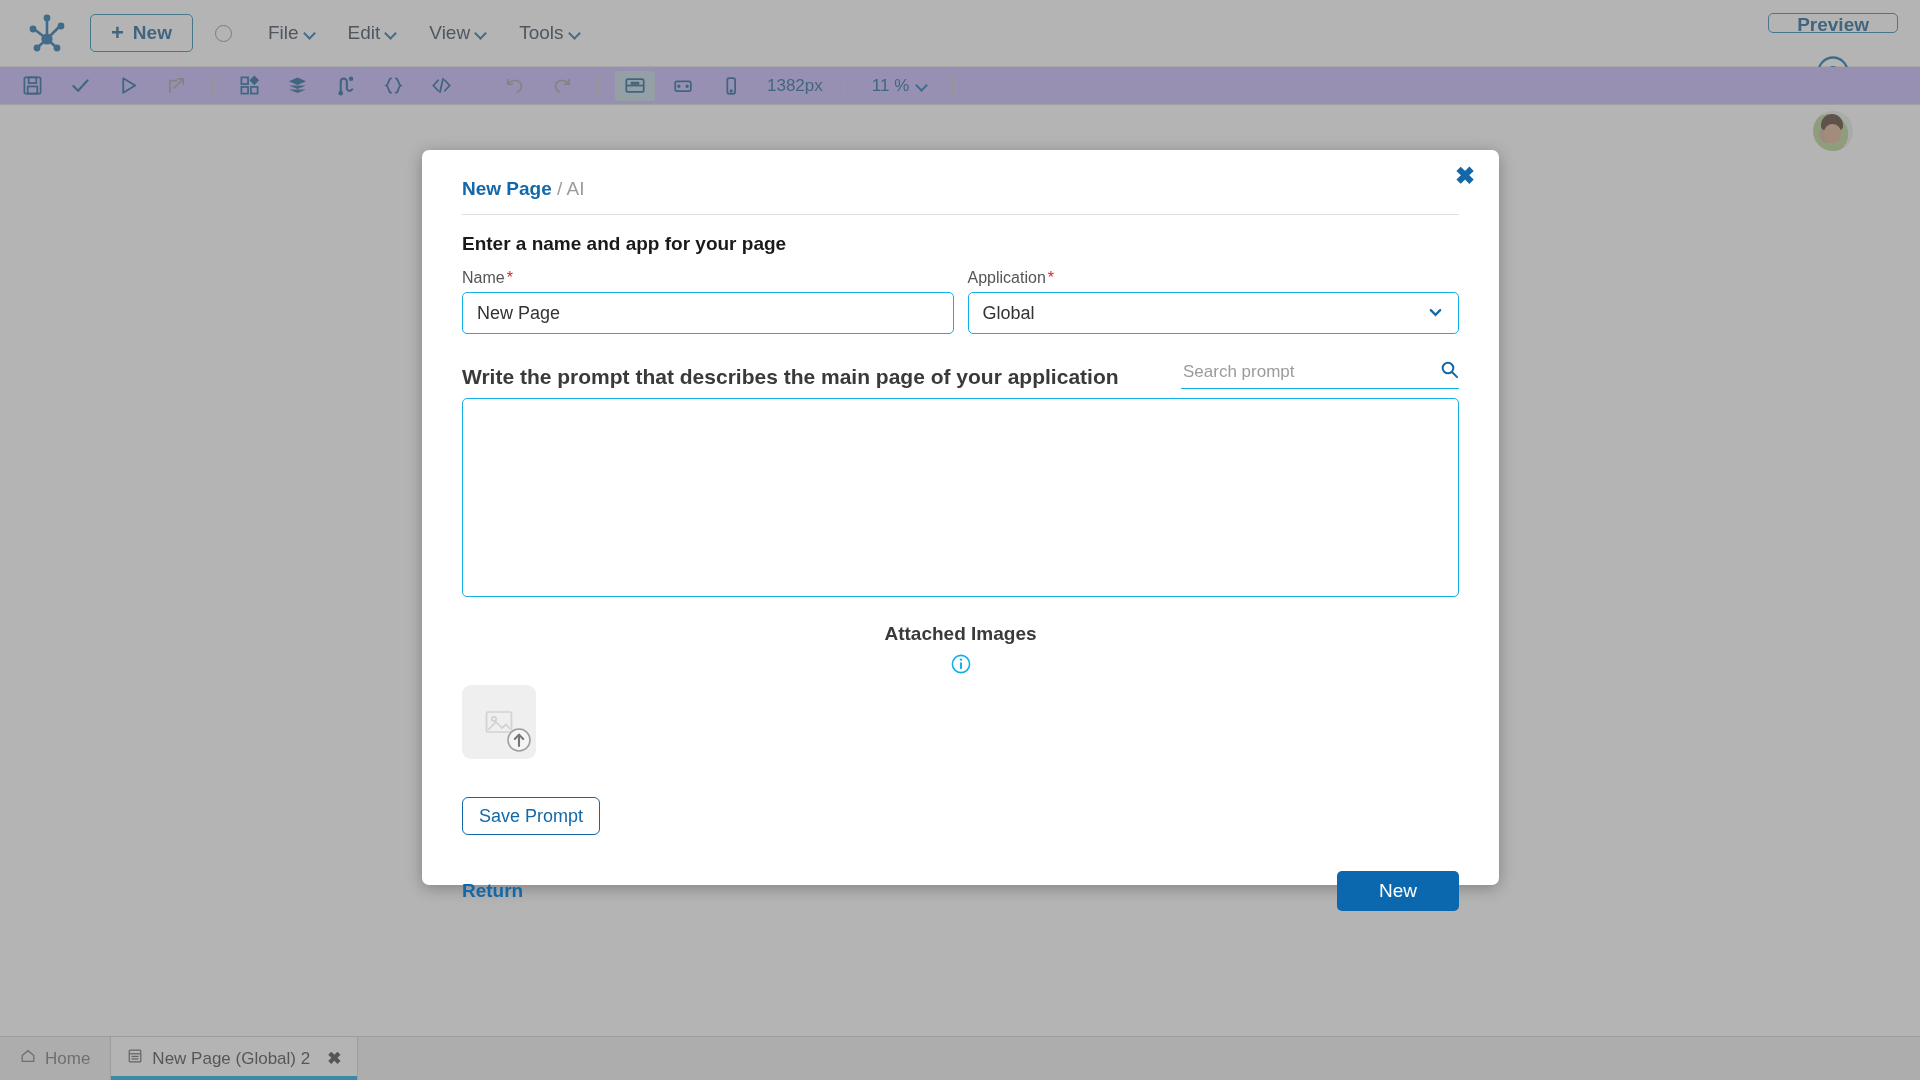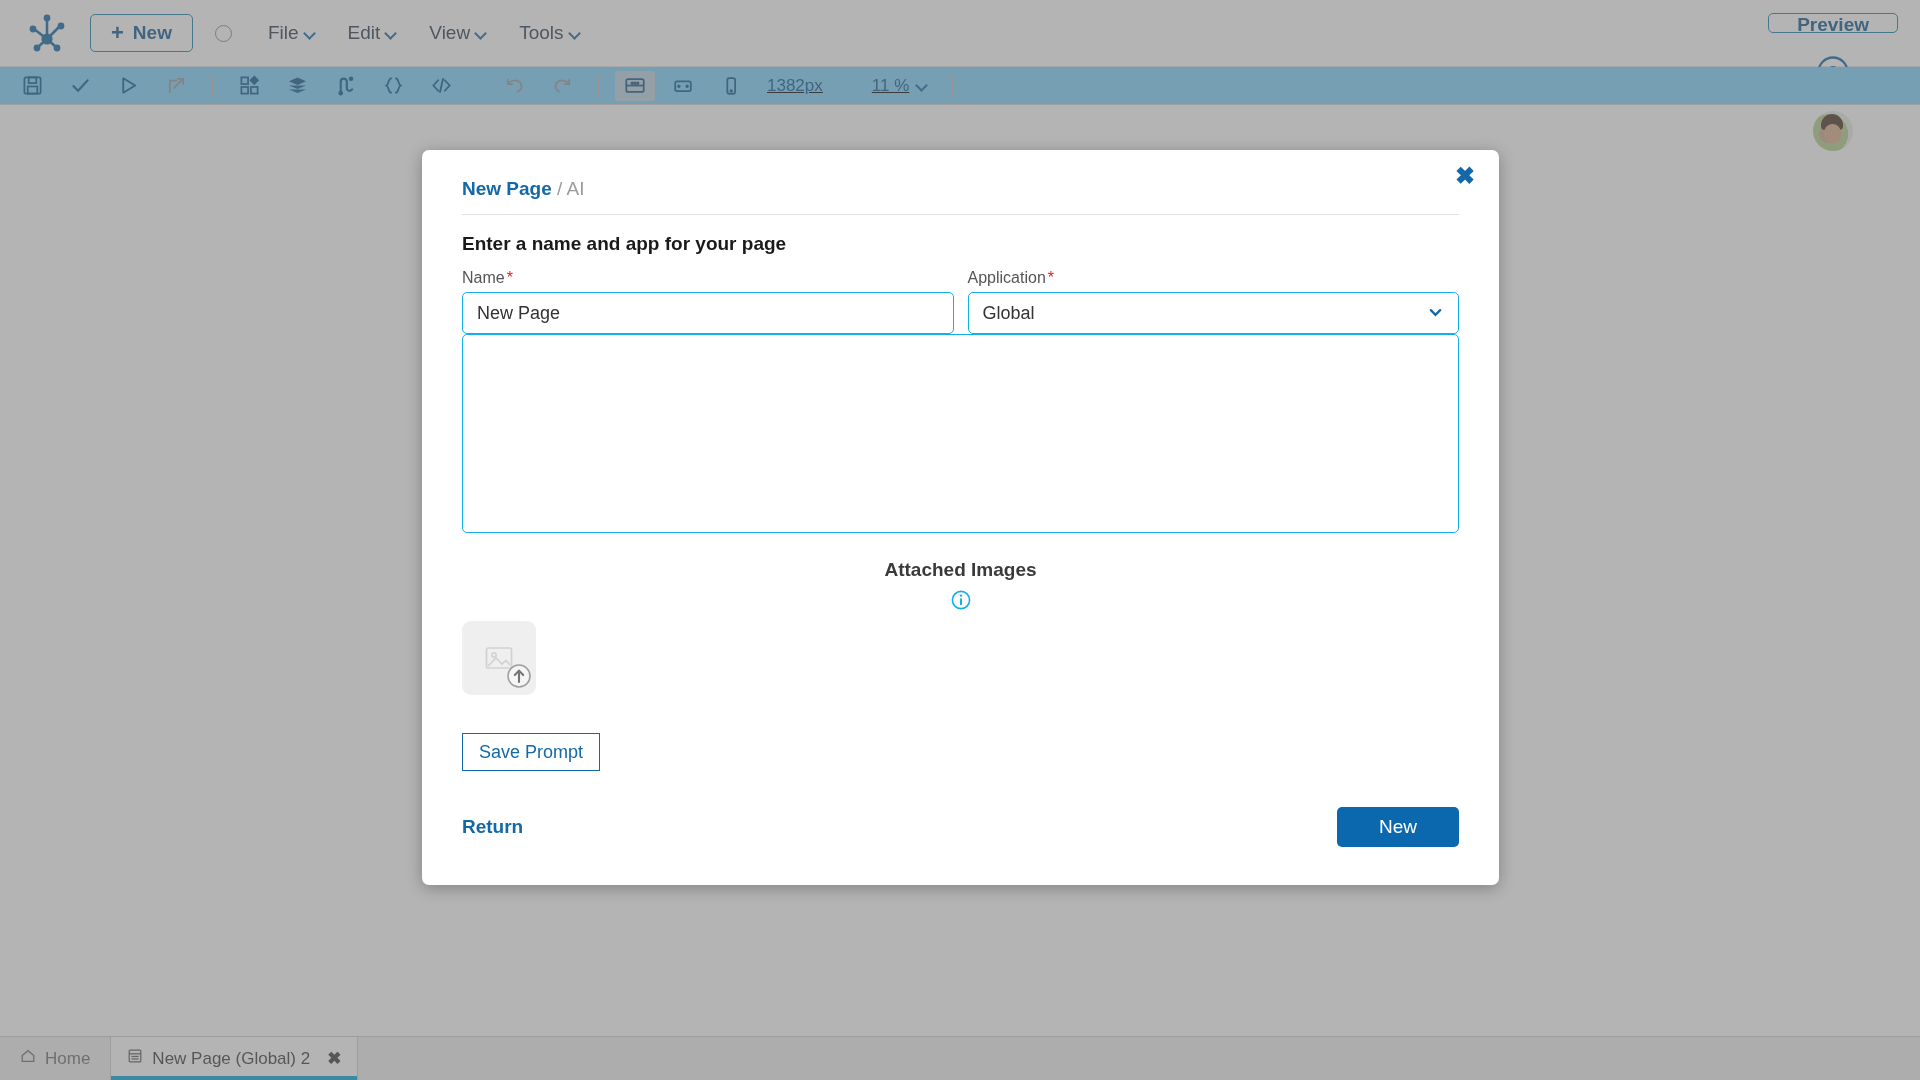--- a/index.html
+++ b/index.html
@@ -62,24 +62,23 @@
     content: ""; position: absolute; left: 8px; top: 3px; width: 22px; height: 16px;
     background: #4a3526; border-radius: 11px 11px 4px 4px;
   }
   .avatar::after {
     content: ""; position: absolute; left: 11px; top: 13px; width: 17px; height: 19px;
     background: #d9ab86; border-radius: 9px 9px 8px 8px;
   }
 
   
   .toolbar {
-    height: 38px; flex: 0 0 38px; background: #7dd3fc;
+    height: 38px; flex: 0 0 38px; background: #c4b5fd;
     display: flex; align-items: center; padding: 0 8px;
     border-bottom: 1px solid #d6d6d6;
-    text-decoration: underline;
   }
   .tb-icon {
     width: 40px; height: 30px; display: flex; align-items: center; justify-content: center;
     color: #0f5a8f; cursor: pointer; margin: 0 4px; border-radius: 3px;
   }
   .tb-icon.muted { color: #9a9a9a; }
   .tb-icon.sel { background: #bcd3e2; }
   .tb-sep { width: 1px; height: 22px; background: #bdbdbd; margin: 0 12px; }
   .tb-text {
     font-size: 17px; color: #0f5a8f; padding: 0 12px; cursor: pointer;
@@ -175,21 +174,21 @@
   .info-icon { width: 20px; height: 20px; cursor: pointer; }
   .upload-tile {
     width: 74px; height: 74px; background: #efefef; border-radius: 9px;
     position: relative; cursor: pointer;
   }
   .upload-tile .ph { position: absolute; left: 22px; top: 22px; }
   .upload-tile .badge { position: absolute; right: 4px; bottom: 2px; }
 
   .btn-outline {
     margin-top: 38px; border: 1px solid #1268a8; color: #1268a8; background: #fff;
-    border-radius: 0; height: 38px; padding: 0 16px; font-size: 18px; cursor: pointer;
+    border-radius: 6px; height: 38px; padding: 0 16px; font-size: 18px; cursor: pointer;
     font-family: "Liberation Sans", sans-serif;
   }
   .footer {
     display: flex; align-items: center; justify-content: space-between;
     margin-top: 36px;
   }
   .link-return { font-size: 19px; font-weight: bold; color: #1268a8; cursor: pointer; }
   .btn-primary {
     background: #0c68ae; color: #fff; border: none; border-radius: 5px;
     height: 40px; padding: 0 42px; font-size: 19px; cursor: pointer;
@@ -433,20 +432,32 @@
         <input class="inp" type="text" readonly="" value="Global" style="">
         <span class="sel-chev">
           <svg viewBox="0 0 16 16" width="15" height="15" fill="none" stroke="#1268a8" stroke-width="2.4" stroke-linecap="round">
             <path d="M3 5.5 L8 10.5 L13 5.5"></path>
           </svg>
         </span>
       </div>
     </div>
   </div>
 
+  <div class="prompt-head">
+    <div class="prompt-title">Write the prompt that describes the main page of your application</div>
+    <div class="search-wrap">
+      <input class="search-inp" type="text" placeholder="Search prompt" style="">
+      <span>
+        <svg viewBox="0 0 20 20" width="19" height="19" fill="none" stroke="#1268a8" stroke-width="2.1" stroke-linecap="round">
+          <circle cx="8.4" cy="8.4" r="5.6"></circle>
+            <path d="M12.6 12.6 L18 18"></path>
+        </svg>
+      </span>
+    </div>
+  </div>
 
   <textarea class="prompt-area" style=""></textarea>
 
   <div class="attached-head">
     <span>Attached Images</span>
     <span class="info-icon">
       <svg viewBox="0 0 20 20" width="20" height="20">
         <circle cx="10" cy="10" r="8.6" fill="none" stroke="#12b0e8" stroke-width="1.6"></circle>
         <circle cx="10" cy="5.6" r="1.2" fill="#12b0e8"></circle>
         <rect x="9" y="8.2" width="2" height="7" rx="1" fill="#12b0e8"></rect>

